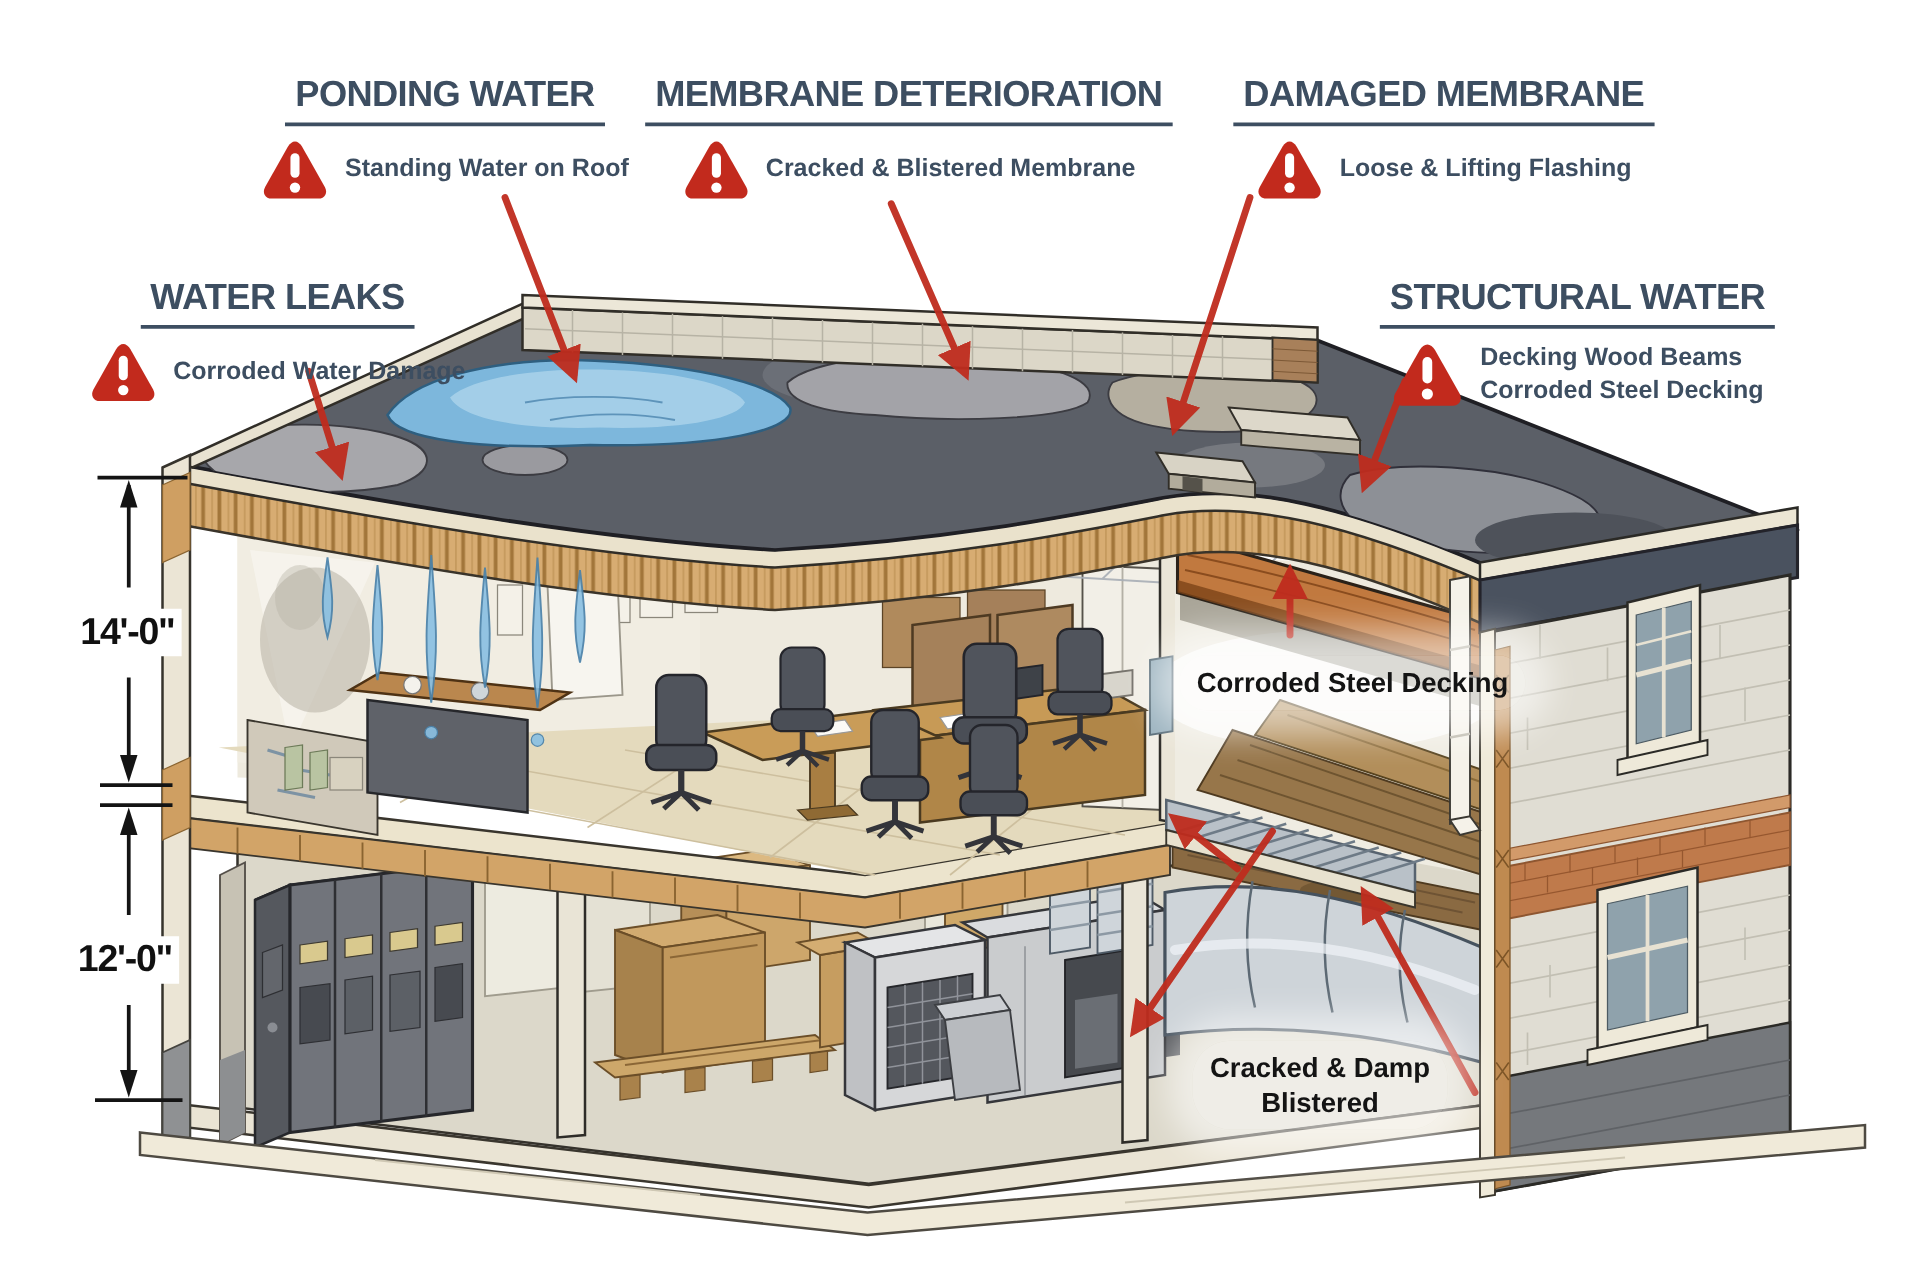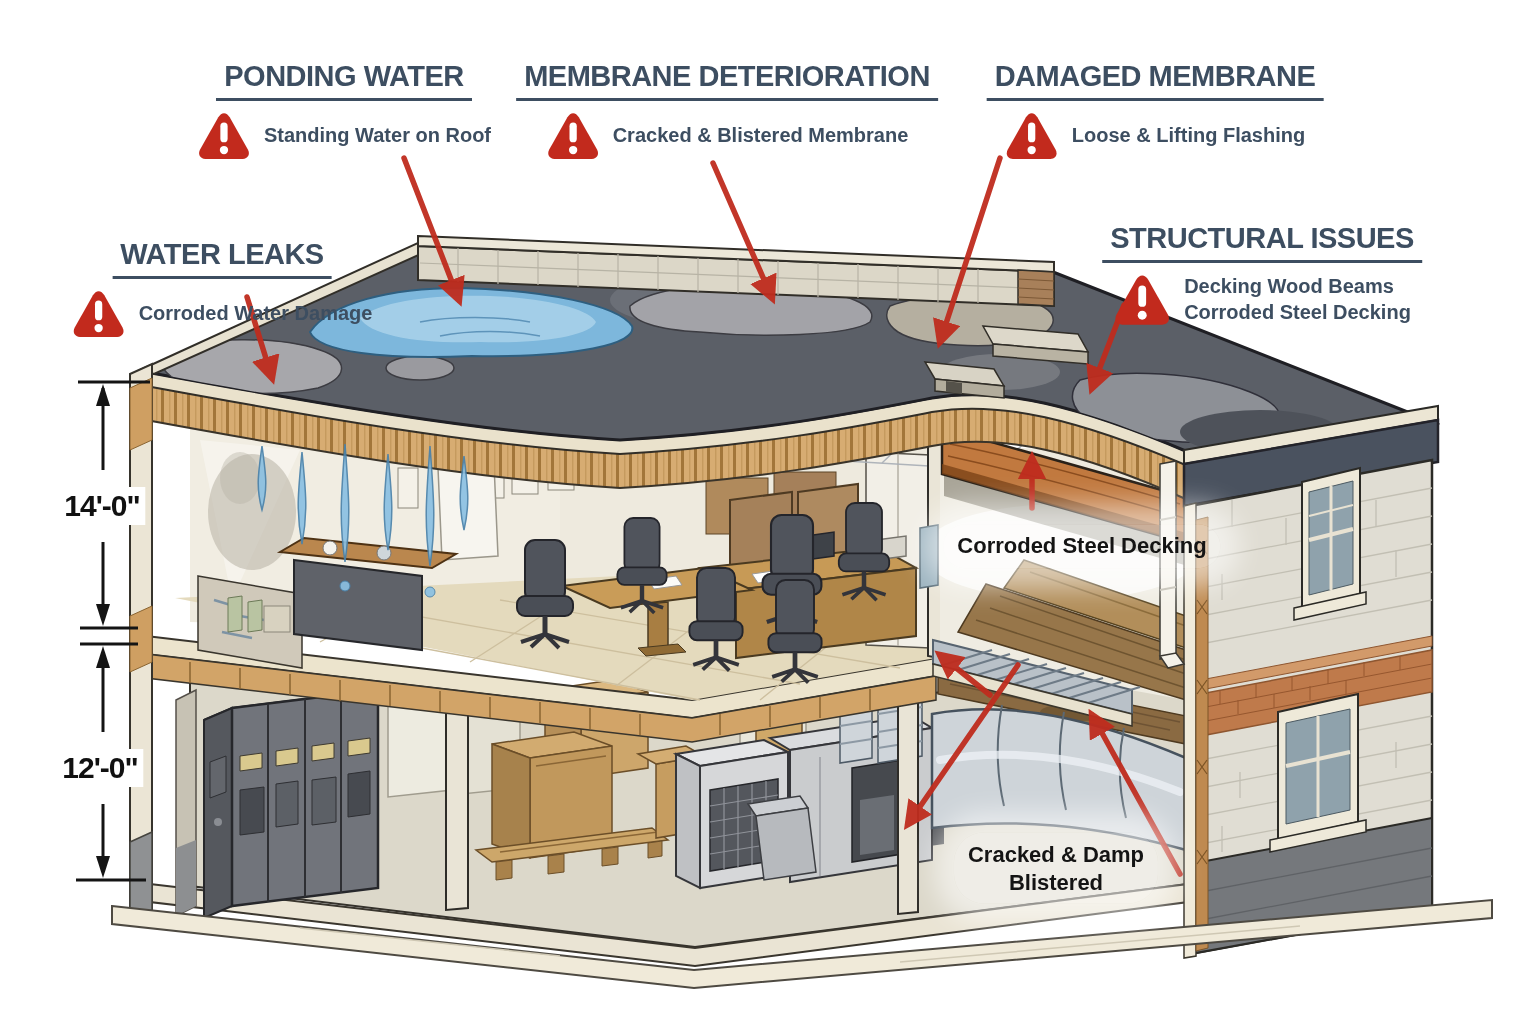--- a/index.html
+++ b/index.html
@@ -427,21 +427,21 @@
     <line x1="1000" y1="158" x2="940" y2="342" marker-end="url(#ra)"></line>
     <line x1="247" y1="297" x2="272" y2="378" marker-end="url(#ra)"></line>
     <line x1="1124" y1="305" x2="1092" y2="388" marker-end="url(#ra)"></line>
     <line x1="1032" y1="508" x2="1032" y2="458" marker-end="url(#ra)"></line>
     <line x1="1018" y1="665" x2="908" y2="824" marker-end="url(#ra)"></line>
     <line x1="1180" y1="874" x2="1092" y2="715" marker-end="url(#ra)"></line>
     <line x1="990" y1="695" x2="940" y2="655" marker-end="url(#ra)"></line>
   </g>
 </svg>
 
-<div class="callout" style="left:344px;top:60px;">
+<div class="callout" style="left:356px;top:60px;">
   <div class="callout-title">PONDING WATER</div>
   <div class="callout-body">
     <svg class="warn" viewBox="0 0 52 48">
           <use href="#warn-tri"></use>
         </svg>
     <div class="callout-sub">Standing Water on Roof</div>
   </div>
 </div>
 
 <div class="callout" style="left:727px;top:60px;">
@@ -457,32 +457,32 @@
 <div class="callout" style="left:1155px;top:60px;">
   <div class="callout-title">DAMAGED MEMBRANE</div>
   <div class="callout-body">
     <svg class="warn" viewBox="0 0 52 48">
           <use href="#warn-tri"></use>
         </svg>
     <div class="callout-sub">Loose &amp; Lifting Flashing</div>
   </div>
 </div>
 
-<div class="callout" style="left:222px;top:222px;margin-top:16px;">
+<div class="callout" style="left:222px;top:222px;">
   <div class="callout-title">WATER LEAKS</div>
   <div class="callout-body">
     <svg class="warn" viewBox="0 0 52 48">
           <use href="#warn-tri"></use>
         </svg>
     <div class="callout-sub">Corroded Water Damage</div>
   </div>
 </div>
 
 <div class="callout" style="left:1262px;top:222px;">
-  <div class="callout-title">STRUCTURAL ISSUES</div>
+  <div class="callout-title">STRUCTURAL WATER</div>
   <div class="callout-body">
     <svg class="warn" style="width:58px;height:54px;" viewBox="0 0 52 48">
           <use href="#warn-tri"></use>
         </svg>
     <div class="callout-sub sub-left">
       <div>Decking Wood Beams</div>
       <div>Corroded Steel Decking</div>
     </div>
   </div>
 </div>

